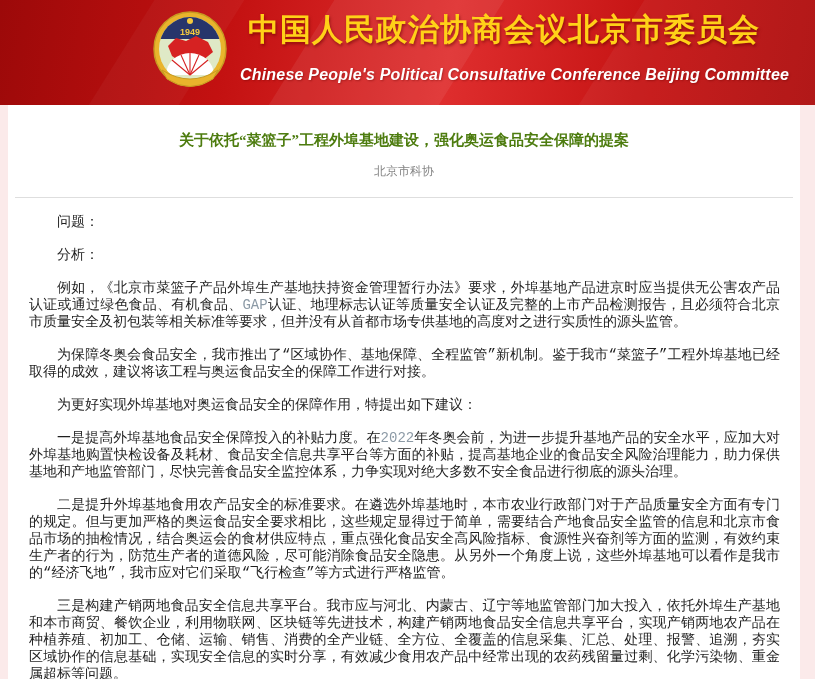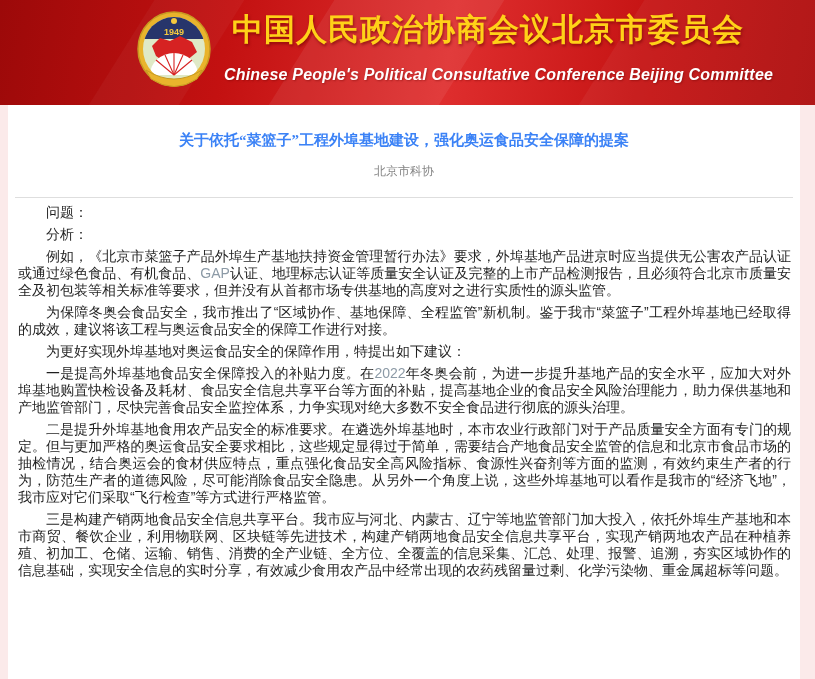--- a/index.html
+++ b/index.html
@@ -5,20 +5,21 @@
   html,body{margin:0;padding:0;}
   body{
     width:815px;height:679px;overflow:hidden;
     background:#fbeaea;
     font-family:"Liberation Sans", sans-serif;
   }
   
   .banner{
     position:relative;height:105px;overflow:hidden;
     background:linear-gradient(100deg,#9c0909 0%,#c31111 28%,#df2e2e 55%,#c41212 80%,#ad0c0c 100%);
+    padding-left:16px;
   }
   .streak{position:absolute;top:-30px;height:170px;transform:skewX(-32deg);pointer-events:none;}
   .streak.s1{left:300px;width:170px;background:rgba(255,255,255,.07);}
   .streak.s2{left:610px;width:240px;background:rgba(255,255,255,.05);}
   .streak.s3{left:120px;width:90px;background:rgba(255,255,255,.04);}
   .banner-inner{position:relative;z-index:2;display:flex;align-items:center;height:92px;padding-left:136px;}
   .emblem{margin-right:12px;margin-top:6px;flex:0 0 auto;}
   .title-cn{
     font-family:"Liberation Serif","DejaVu Serif",serif;
     font-size:31px;font-weight:bold;color:#ffd118;letter-spacing:1px;
@@ -27,29 +28,29 @@
   .title-en{
     font-size:16px;color:#ffffff;margin-top:15px;font-weight:bold;letter-spacing:.2px;
     text-shadow:1px 1px 2px rgba(100,0,0,.4);white-space:nowrap;font-style:italic;
   }
   
   .content{
     margin-left:8px;width:792px;min-height:574px;background:#ffffff;
     box-sizing:border-box;padding-top:26px;
   }
   .doc-title{
-    margin:0 30px;text-align:center;font-size:15px;font-weight:bold;color:#3b82f6;
+    margin:0 30px;text-align:center;font-size:15px;font-weight:bold;color:#4d7c0f;
     font-family:"Liberation Serif","DejaVu Serif",serif;
   }
   .doc-author{margin-top:13px;text-align:center;font-size:12px;color:#848484;}
   .divider{height:0;border:none;border-top:1px solid #dedede;margin:17px 7px 6px 7px;}
   .doc-body{padding:0 4px 12px 5px;}
   .doc-body p{
-    margin:5px;text-indent:2em;font-size:14px;line-height:17px;color:#1f1f1f;
-    font-family:Liberation Sans, sans-serif;text-align:justify;
+    margin:16px;text-indent:2em;font-size:14px;line-height:17px;color:#1f1f1f;
+    font-family:Liberation Mono, monospace;text-align:justify;
   }
   .dim{color:#8c9aa6;}
 </style>
 </head>
 <body>
 
 <div class="banner">
   <div class="streak s3"></div>
   <div class="streak s1"></div>
   <div class="streak s2"></div>

